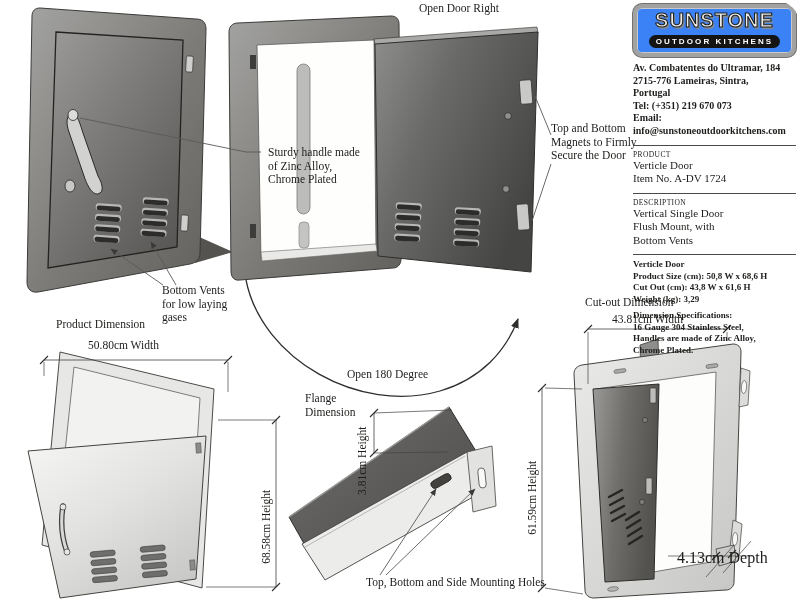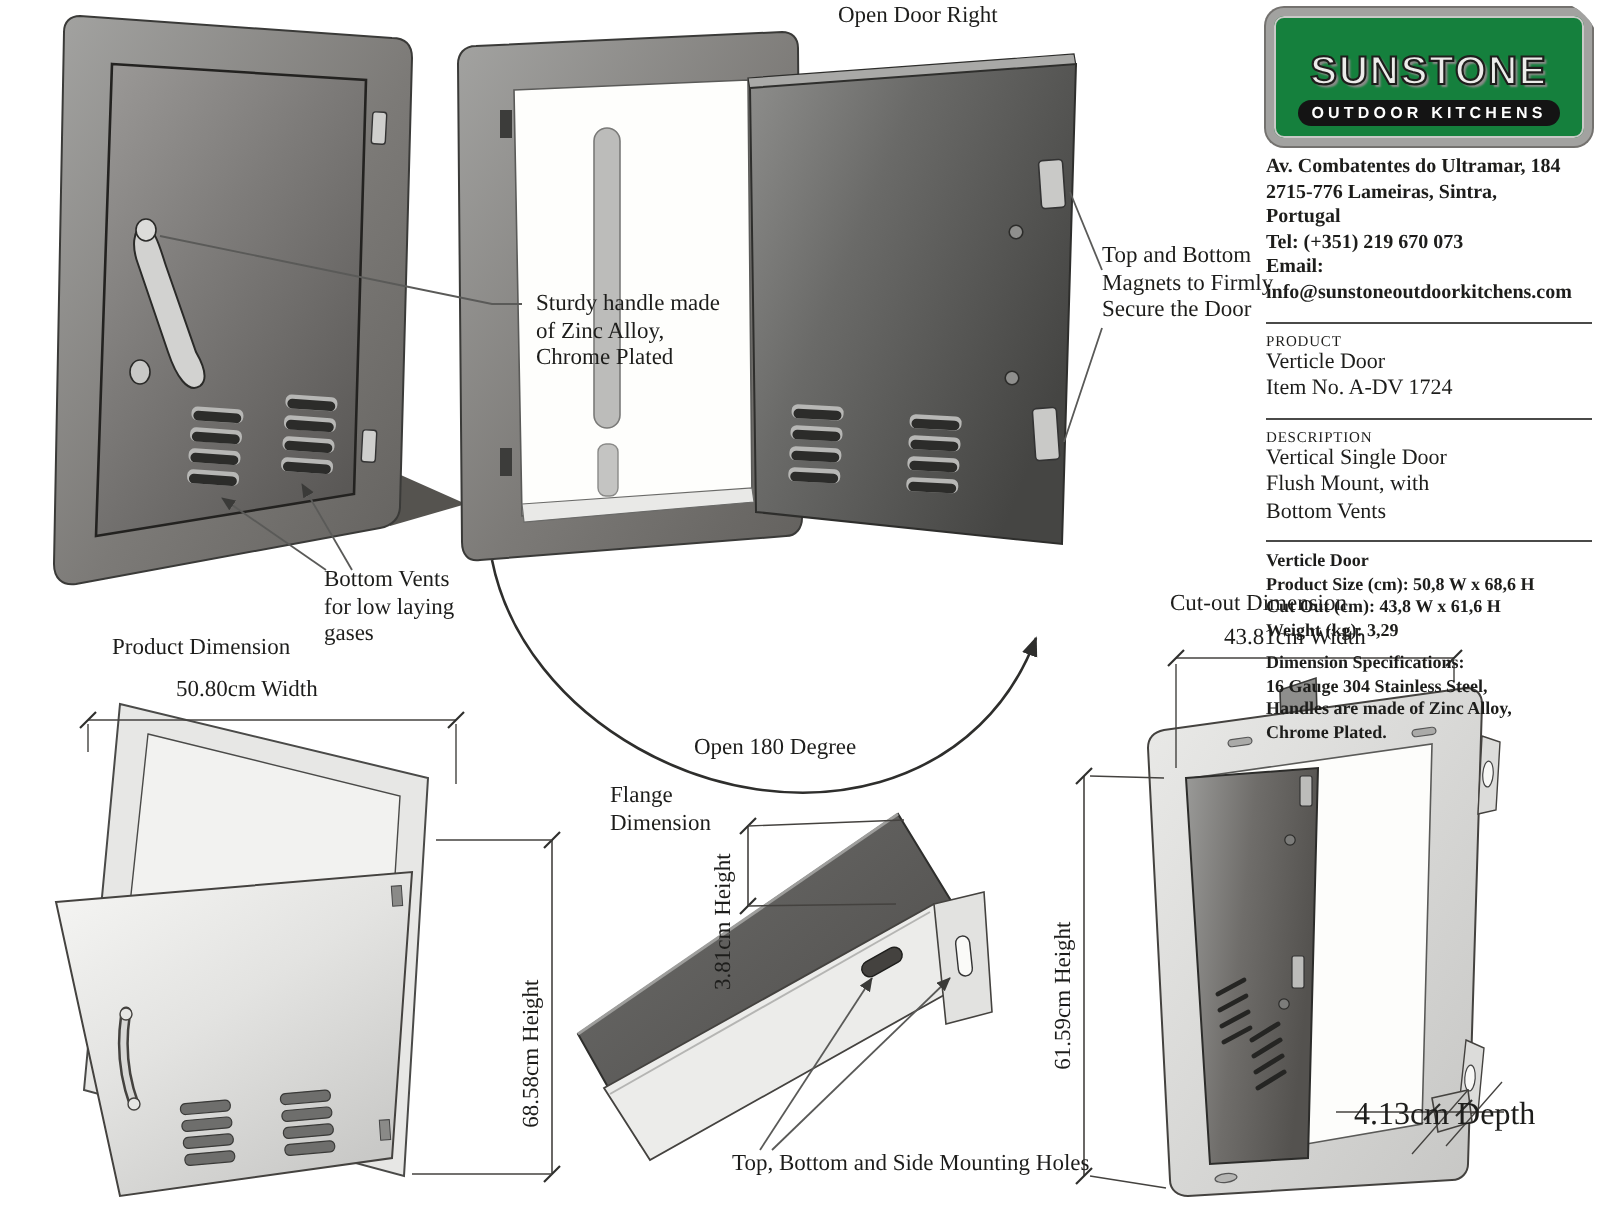--- a/index.html
+++ b/index.html
@@ -4,22 +4,22 @@
 <style>
   html,body{margin:0;padding:0;background:#ffffff;}
   .sheet{position:relative;width:800px;height:615px;background:#fff;overflow:hidden;
          font-family:"Liberation Serif", serif;color:#1d1d1b;border-radius:26px;}
   .art{position:absolute;left:0;top:0;}
   .lab{position:absolute;font-size:11.5px;line-height:1.18;white-space:pre-line;color:#1d1d1b;}
   .lab.small{font-size:16px;}
   .rot{transform:rotate(-90deg);text-align:center;}
   
   .infocol{position:absolute;left:633px;top:4px;width:163px;}
-  .logo{border:4px solid #a2a2a0;border-radius:9px;background:#15803d;text-align:center;
-        padding:18px 0 5px;box-shadow:0 0 0 1px #74726f, inset 0 0 0 1px #c9c9c7;}
+  .logo{border:4px solid #a2a2a0;border-radius:9px;background:#3b82f6;text-align:center;
+        padding:2px 0 5px;box-shadow:0 0 0 1px #74726f, inset 0 0 0 1px #c9c9c7;}
   .logo-name{font-family:"Liberation Sans",sans-serif;font-weight:bold;font-size:20px;
         letter-spacing:1px;color:#ececea;-webkit-text-stroke:1.1px #1e1e1c;
         text-shadow:1.5px 1.5px 1px #8a8a88;line-height:1;}
   .logo-pill{display:inline-block;background:#141414;color:#fff;border-radius:7px;
         font-family:Liberation Sans, sans-serif;font-weight:bold;font-size:8px;
         letter-spacing:2.1px;padding:2.5px 7px 2px;margin-top:1px;}
   .addr{margin-top:5px;font-weight:bold;font-size:10px;line-height:12.6px;}
   .rule{border:none;border-top:1.6px solid #4a4a48;margin:7px 0 0;}
   .seclab{font-weight:normal;font-size:7.5px;letter-spacing:0.4px;margin-top:4px;}
   .secbody{font-size:11px;line-height:13.5px;white-space:pre-line;}

